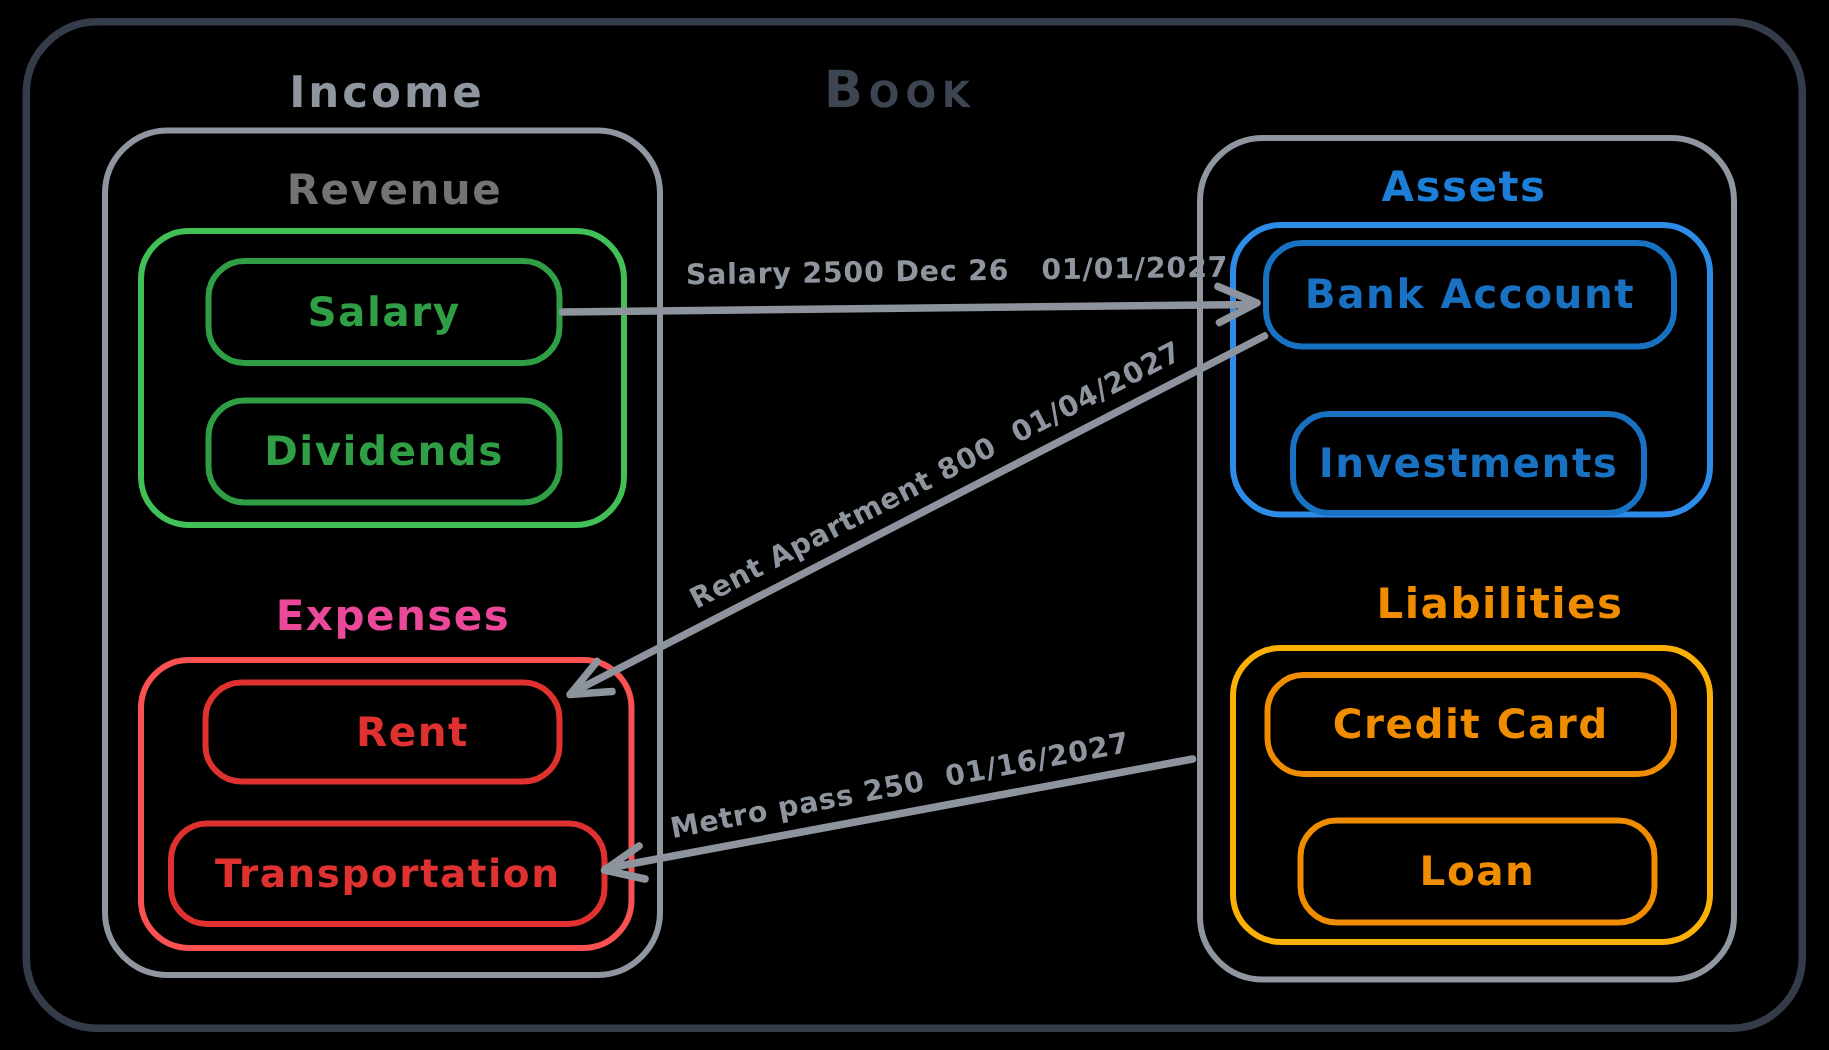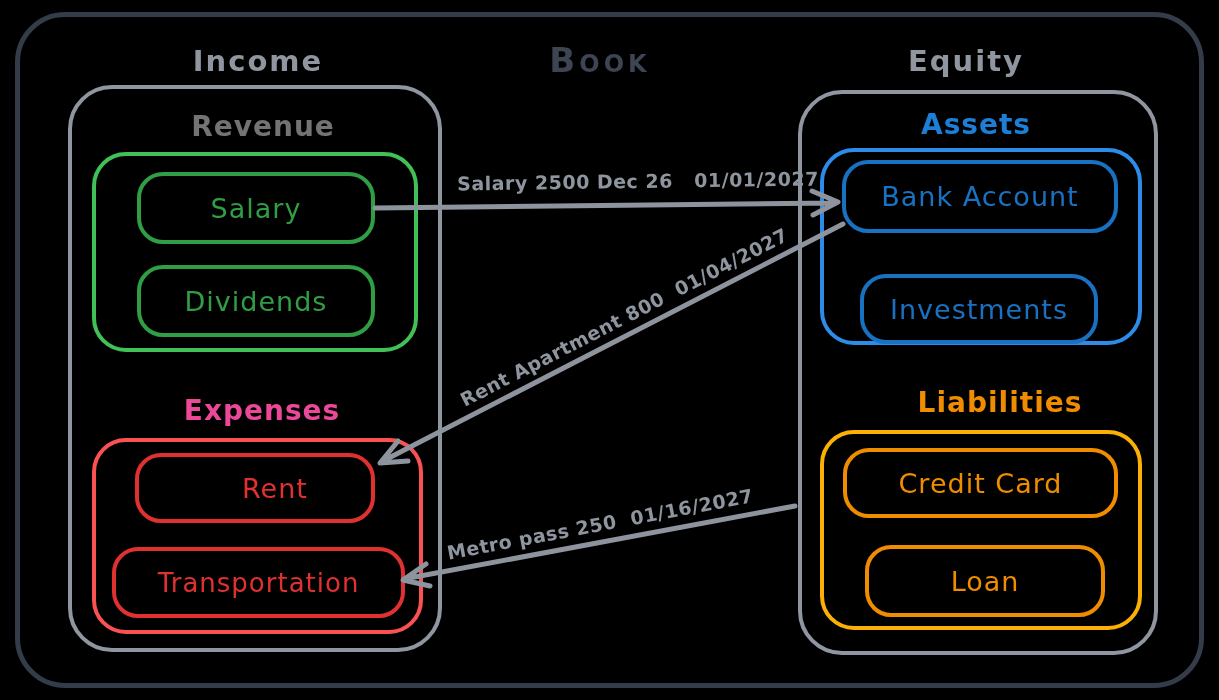--- a/index.html
+++ b/index.html
@@ -41,21 +41,21 @@
     position:absolute;width:240px;text-align:center;font-size:28px;font-weight:700;letter-spacing:1px;
   }
   .group-label.revenue{left:143px;top:110px;color:#737373;}
   .group-label.expenses{left:142px;top:394px;color:#ec4899;}
   .group-label.assets{left:856px;top:108px;color:#1c7ed6;}
   .group-label.liabilities{left:880px;top:386px;color:#f08c00;}
   
   .acct{
     position:absolute;display:flex;align-items:center;justify-content:center;
     border-radius:26px;box-sizing:border-box;border-style:solid;border-width:4px;
-    font-size:27px;font-weight:400;letter-spacing:1px;white-space:nowrap;
+    font-size:27px;font-weight:700;letter-spacing:1px;white-space:nowrap;
   }
   .acct.green{border-color:#2f9e44;color:#2f9e44;}
   .acct.red{border-color:#e03131;color:#e03131;}
   .acct.blue{border-color:#1971c2;color:#1971c2;}
   .acct.orange{border-color:#f08c00;color:#f08c00;}
   .acct.salary{left:137px;top:172px;width:238px;height:72px;}
   .acct.dividends{left:137px;top:265px;width:238px;height:72px;}
   .acct.rent{left:135px;top:453px;width:240px;height:70px;padding-left:40px;}
   .acct.transportation{left:112px;top:547px;width:293px;height:71px;font-size:26px;}
   .acct.bank{left:842px;top:160px;width:276px;height:73px;}
@@ -96,21 +96,20 @@
 
   <div class="group-label expenses">Expenses</div>
   <div class="group expenses"></div>
   <div class="acct red rent">
     <span>Rent</span>
   </div>
   <div class="acct red transportation">
     <span>Transportation</span>
   </div>
 
-  <div class="container-label equity">Equity</div>
   <div class="container equity"></div>
 
   <div class="group-label assets">Assets</div>
   <div class="group assets"></div>
   <div class="acct blue bank">
     <span>Bank Account</span>
   </div>
   <div class="acct blue investments">
     <span>Investments</span>
   </div>

